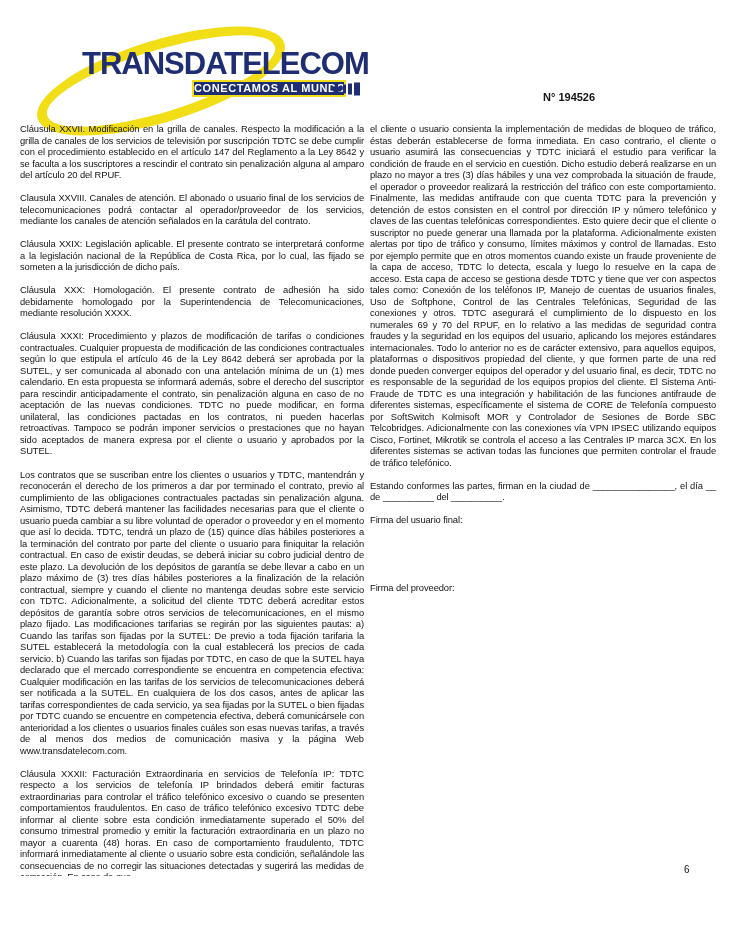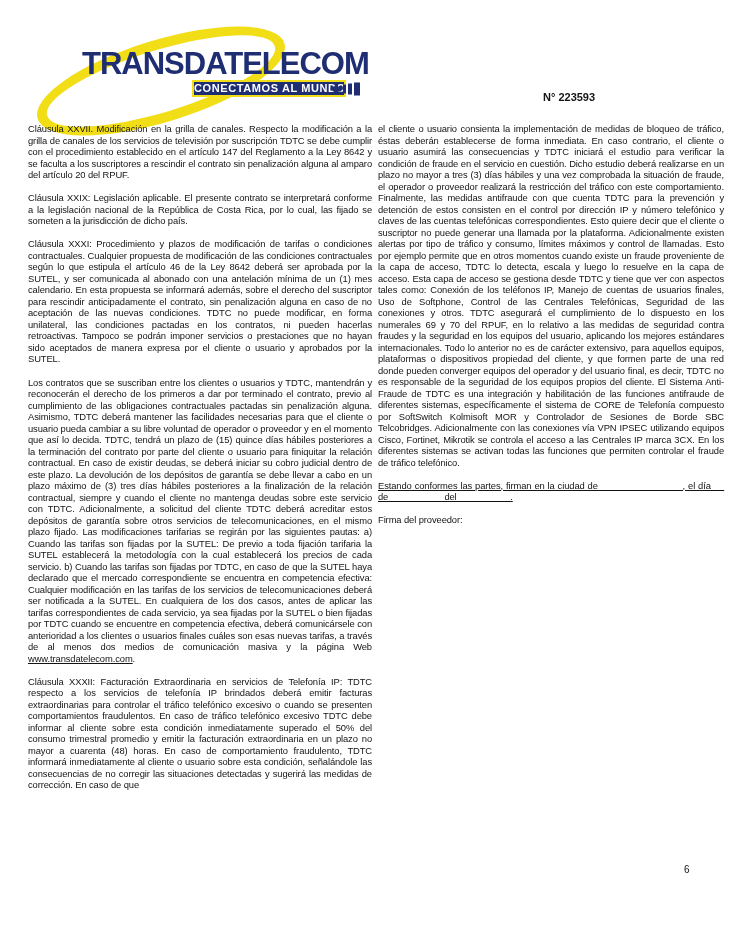--- a/index.html
+++ b/index.html
@@ -13,30 +13,30 @@
   .brand{position:absolute;left:52px;top:12px;font-size:31px;font-weight:bold;
          letter-spacing:-1px;color:var(--navy,#1f2d73);white-space:nowrap;}
   .tagline{position:absolute;left:142px;top:46px;width:150px;height:13px;
            background:var(--navy,#1f2d73);border:2px solid var(--yellow,#f2de17);
            color:#ffffff;font-size:11px;font-weight:bold;letter-spacing:0.6px;
            text-align:center;line-height:13px;white-space:nowrap;margin-left:20px;}
   .plug{position:absolute;left:300px;top:48px;color:var(--navy,#1f2d73);}
   
   .contract-no{position:absolute;left:543px;top:91px;font-size:11px;font-weight:bold;}
   
-  .columns{position:absolute;left:28px;top:123px;width:700px;display:flex;gap:6px;}
+  .columns{position:absolute;left:20px;top:123px;width:700px;display:flex;gap:6px;}
   .col{font-size:9.4px;line-height:11.5px;letter-spacing:-0.1px;text-align:justify;}
   .colL{width:344px;}
   .colR{width:346px;}
   .para{margin:0 0 11.5px 0;}
   .tight{margin-bottom:12px;}
-  .sign-city{text-decoration:underline;}
+  .sign-city{}
   .sig-user{margin-bottom:56px;}
   .sig-provider{margin-bottom:9px;}
-  .doc-link{color:inherit;text-decoration:underline;cursor:pointer;}
+  .doc-link{color:inherit;cursor:pointer;}
   
   .pageno{position:absolute;left:684px;top:864px;font-size:10px;}
 </style>
 </head>
 <body>
 
 <div class="page">
 
   <div class="logo">
     <div class="swoosh"></div>
@@ -44,35 +44,38 @@
     <div class="tagline">CONECTAMOS AL MUNDO...</div>
     <svg class="plug" width="30" height="14" viewBox="0 0 30 14" aria-hidden="true">
       <path d="M0 7 L8 2 L8 12 Z" fill="currentColor"></path>
       <rect x="8" y="4.5" width="3" height="5" fill="currentColor"></rect>
       <rect x="13" y="2.5" width="3" height="9" fill="currentColor"></rect>
       <rect x="18" y="1.5" width="4" height="11" fill="currentColor"></rect>
       <rect x="24" y="0.5" width="6" height="13" fill="currentColor"></rect>
     </svg>
   </div>
 
-  <div class="contract-no">N° 223593</div>
+  <div class="contract-no">N° 194526</div>
 
   <div class="columns">
 
     <div class="col colL">
       <p class="para">Cláusula XXVII. Modificación en la grilla de canales. Respecto la modificación a la grilla de canales de los servicios de televisión por suscripción TDTC se debe cumplir con el procedimiento establecido en el artículo 147 del Reglamento a la Ley 8642 y se faculta a los suscriptores a rescindir el contrato sin penalización alguna al amparo del artículo 20 del RPUF.</p>
+      <p class="para">Clausula XXVIII. Canales de atención. El abonado o usuario final de los servicios de telecomunicaciones podrá contactar al operador/proveedor de los servicios, mediante los canales de atención señalados en la carátula del contrato.</p>
       <p class="para">Cláusula XXIX: Legislación aplicable. El presente contrato se interpretará conforme a la legislación nacional de la República de Costa Rica, por lo cual, las fijado se someten a la jurisdicción de dicho país.</p>
+      <p class="para">Cláusula XXX: Homologación. El presente contrato de adhesión ha sido debidamente homologado por la Superintendencia de Telecomunicaciones, mediante resolución XXXX.</p>
       <p class="para tight">Cláusula XXXI: Procedimiento y plazos de modificación de tarifas o condiciones contractuales. Cualquier propuesta de modificación de las condiciones contractuales según lo que estipula el artículo 46 de la Ley 8642 deberá ser aprobada por la SUTEL, y ser comunicada al abonado con una antelación mínima de un (1) mes calendario. En esta propuesta se informará además, sobre el derecho del suscriptor para rescindir anticipadamente el contrato, sin penalización alguna en caso de no aceptación de las nuevas condiciones. TDTC no puede modificar, en forma unilateral, las condiciones pactadas en los contratos, ni pueden hacerlas retroactivas. Tampoco se podrán imponer servicios o prestaciones que no hayan sido aceptados de manera expresa por el cliente o usuario y aprobados por la SUTEL.</p>
       <p class="para"><span>Los contratos que se suscriban entre los clientes o usuarios y TDTC, mantendrán y reconocerán el derecho de los primeros a dar por terminado el contrato, previo al cumplimiento de las obligaciones contractuales pactadas sin penalización alguna. Asimismo, TDTC deberá mantener las facilidades necesarias para que el cliente o usuario pueda cambiar a su libre voluntad de operador o proveedor y en el momento que así lo decida. TDTC, tendrá un plazo de (15) quince días hábiles posteriores a la terminación del contrato por parte del cliente o usuario para finiquitar la relación contractual. En caso de existir deudas, se deberá iniciar su cobro judicial dentro de este plazo. La devolución de los depósitos de garantía se debe llevar a cabo en un plazo máximo de (3) tres días hábiles posteriores a la finalización de la relación contractual, siempre y cuando el cliente no mantenga deudas sobre este servicio con TDTC. Adicionalmente, a solicitud del cliente TDTC deberá acreditar estos depósitos de garantía sobre otros servicios de telecomunicaciones, en el mismo plazo fijado. Las modificaciones tarifarias se regirán por las siguientes pautas: a) Cuando las tarifas son fijadas por la SUTEL: De previo a toda fijación tarifaria la SUTEL establecerá la metodología con la cual establecerá los precios de cada servicio. b) Cuando las tarifas son fijadas por TDTC, en caso de que la SUTEL haya declarado que el mercado correspondiente se encuentra en competencia efectiva: Cualquier modificación en las tarifas de los servicios de telecomunicaciones deberá ser notificada a la SUTEL. En cualquiera de los dos casos, antes de aplicar las tarifas correspondientes de cada servicio, ya sea fijadas por la SUTEL o bien fijadas por TDTC cuando se encuentre en competencia efectiva, deberá comunicársele con anterioridad a los clientes o usuarios finales cuáles son esas nuevas tarifas, a través de al menos dos medios de comunicación masiva y la página Web </span><a class="doc-link">www.transdatelecom.com</a><span>.</span></p>
       <p class="para">Cláusula XXXII: Facturación Extraordinaria en servicios de Telefonía IP: TDTC respecto a los servicios de telefonía IP brindados deberá emitir facturas extraordinarias para controlar el tráfico telefónico excesivo o cuando se presenten comportamientos fraudulentos. En caso de tráfico telefónico excesivo TDTC debe informar al cliente sobre esta condición inmediatamente superado el 50% del consumo trimestral promedio y emitir la facturación extraordinaria en un plazo no mayor a cuarenta (48) horas. En caso de comportamiento fraudulento, TDTC informará inmediatamente al cliente o usuario sobre esta condición, señalándole las consecuencias de no corregir las situaciones detectadas y sugerirá las medidas de corrección. En caso de que</p>
     </div>
 
     <div class="col colR">
       <p class="para">el cliente o usuario consienta la implementación de medidas de bloqueo de tráfico, éstas deberán establecerse de forma inmediata. En caso contrario, el cliente o usuario asumirá las consecuencias y TDTC iniciará el estudio para verificar la condición de fraude en el servicio en cuestión. Dicho estudio deberá realizarse en un plazo no mayor a tres (3) días hábiles y una vez comprobada la situación de fraude, el operador o proveedor realizará la restricción del tráfico con este comportamiento. Finalmente, las medidas antifraude con que cuenta TDTC para la prevención y detención de estos consisten en el control por dirección IP y número telefónico y claves de las cuentas telefónicas correspondientes. Esto quiere decir que el cliente o suscriptor no puede generar una llamada por la plataforma. Adicionalmente existen alertas por tipo de tráfico y consumo, límites máximos y control de llamadas. Esto por ejemplo permite que en otros momentos cuando existe un fraude proveniente de la capa de acceso, TDTC lo detecta, escala y luego lo resuelve en la capa de acceso. Esta capa de acceso se gestiona desde TDTC y tiene que ver con aspectos tales como: Conexión de los teléfonos IP, Manejo de cuentas de usuarios finales, Uso de Softphone, Control de las Centrales Telefónicas, Seguridad de las conexiones y otros. TDTC asegurará el cumplimiento de lo dispuesto en los numerales 69 y 70 del RPUF, en lo relativo a las medidas de seguridad contra fraudes y la seguridad en los equipos del usuario, aplicando los mejores estándares internacionales. Todo lo anterior no es de carácter extensivo, para aquellos equipos, plataformas o dispositivos propiedad del cliente, y que formen parte de una red donde pueden converger equipos del operador y del usuario final, es decir, TDTC no es responsable de la seguridad de los equipos propios del cliente. El Sistema Anti-Fraude de TDTC es una integración y habilitación de las funciones antifraude de diferentes sistemas, específicamente el sistema de CORE de Telefonía compuesto por SoftSwitch Kolmisoft MOR y Controlador de Sesiones de Borde SBC Telcobridges. Adicionalmente con las conexiones vía VPN IPSEC utilizando equipos Cisco, Fortinet, Mikrotik se controla el acceso a las Centrales IP marca 3CX. En los diferentes sistemas se activan todas las funciones que permiten controlar el fraude de tráfico telefónico.</p>
       <p class="para sign-city">Estando conformes las partes, firman en la ciudad de ________________, el día __ de __________ del __________.</p>
+      <p class="para sig-user">Firma del usuario final:</p>
       <p class="para sig-provider">Firma del proveedor:</p>
     </div>
 
   </div>
 
   <div class="pageno">6</div>
 
 </div>
 
 </body></html>

